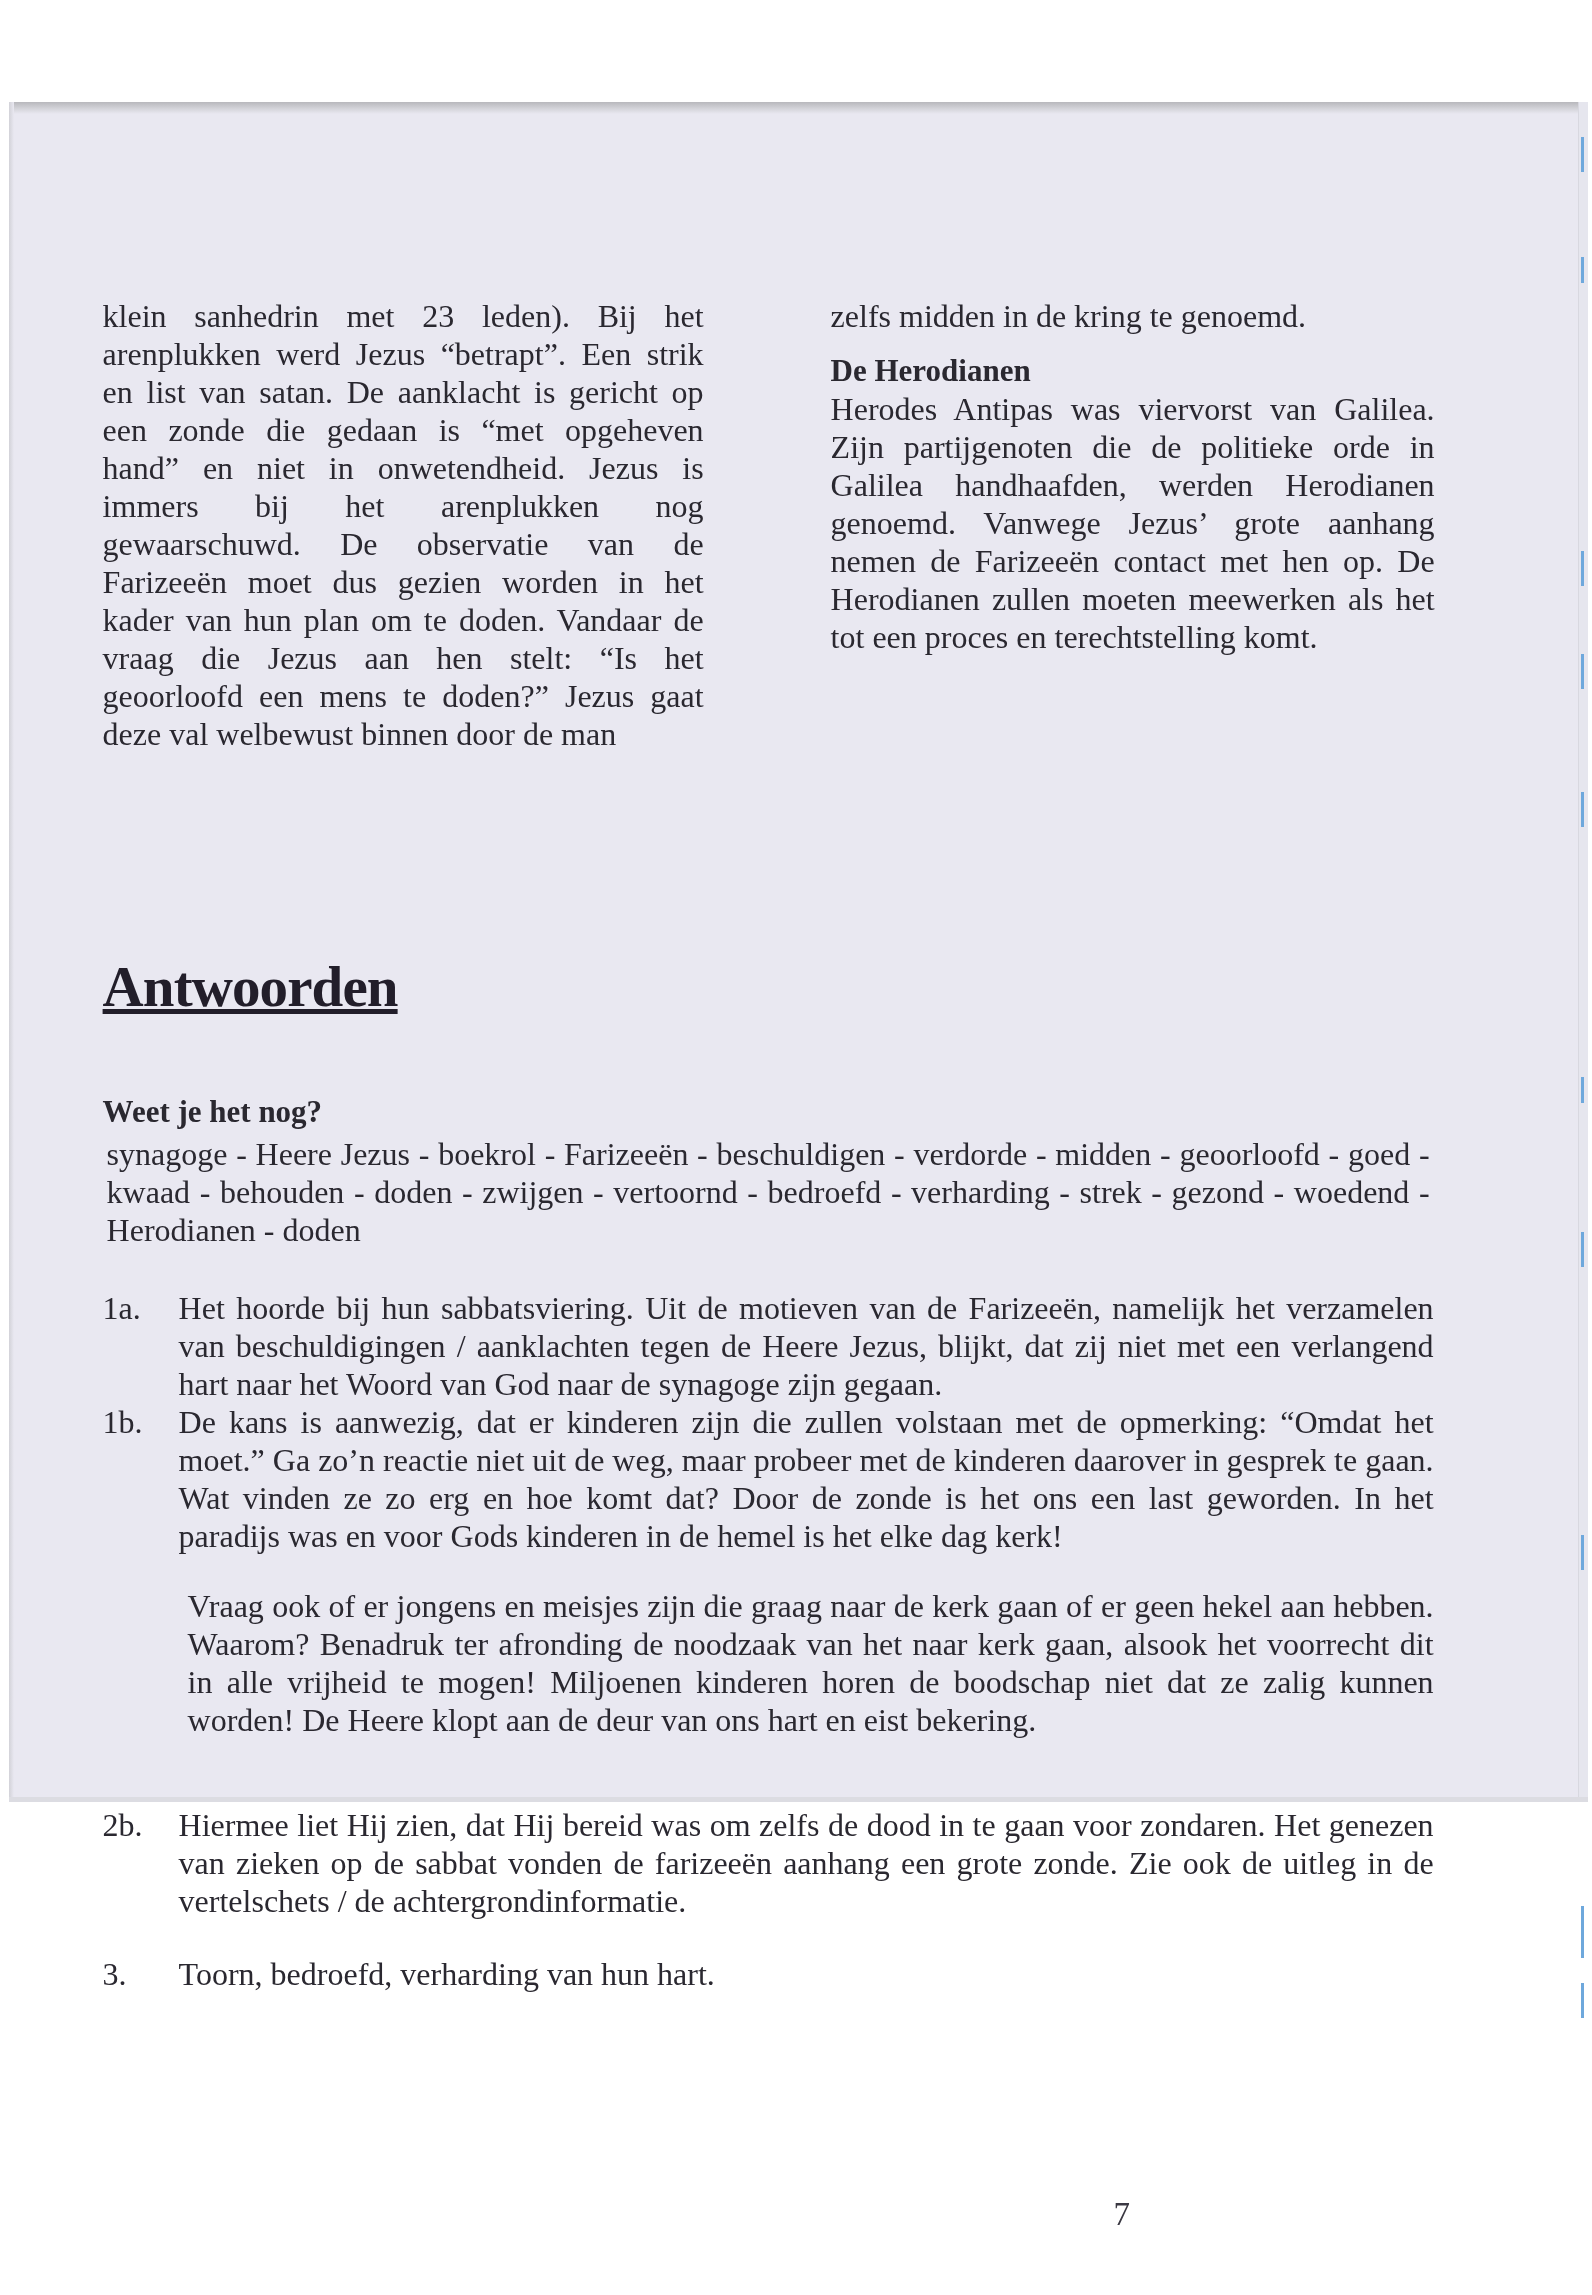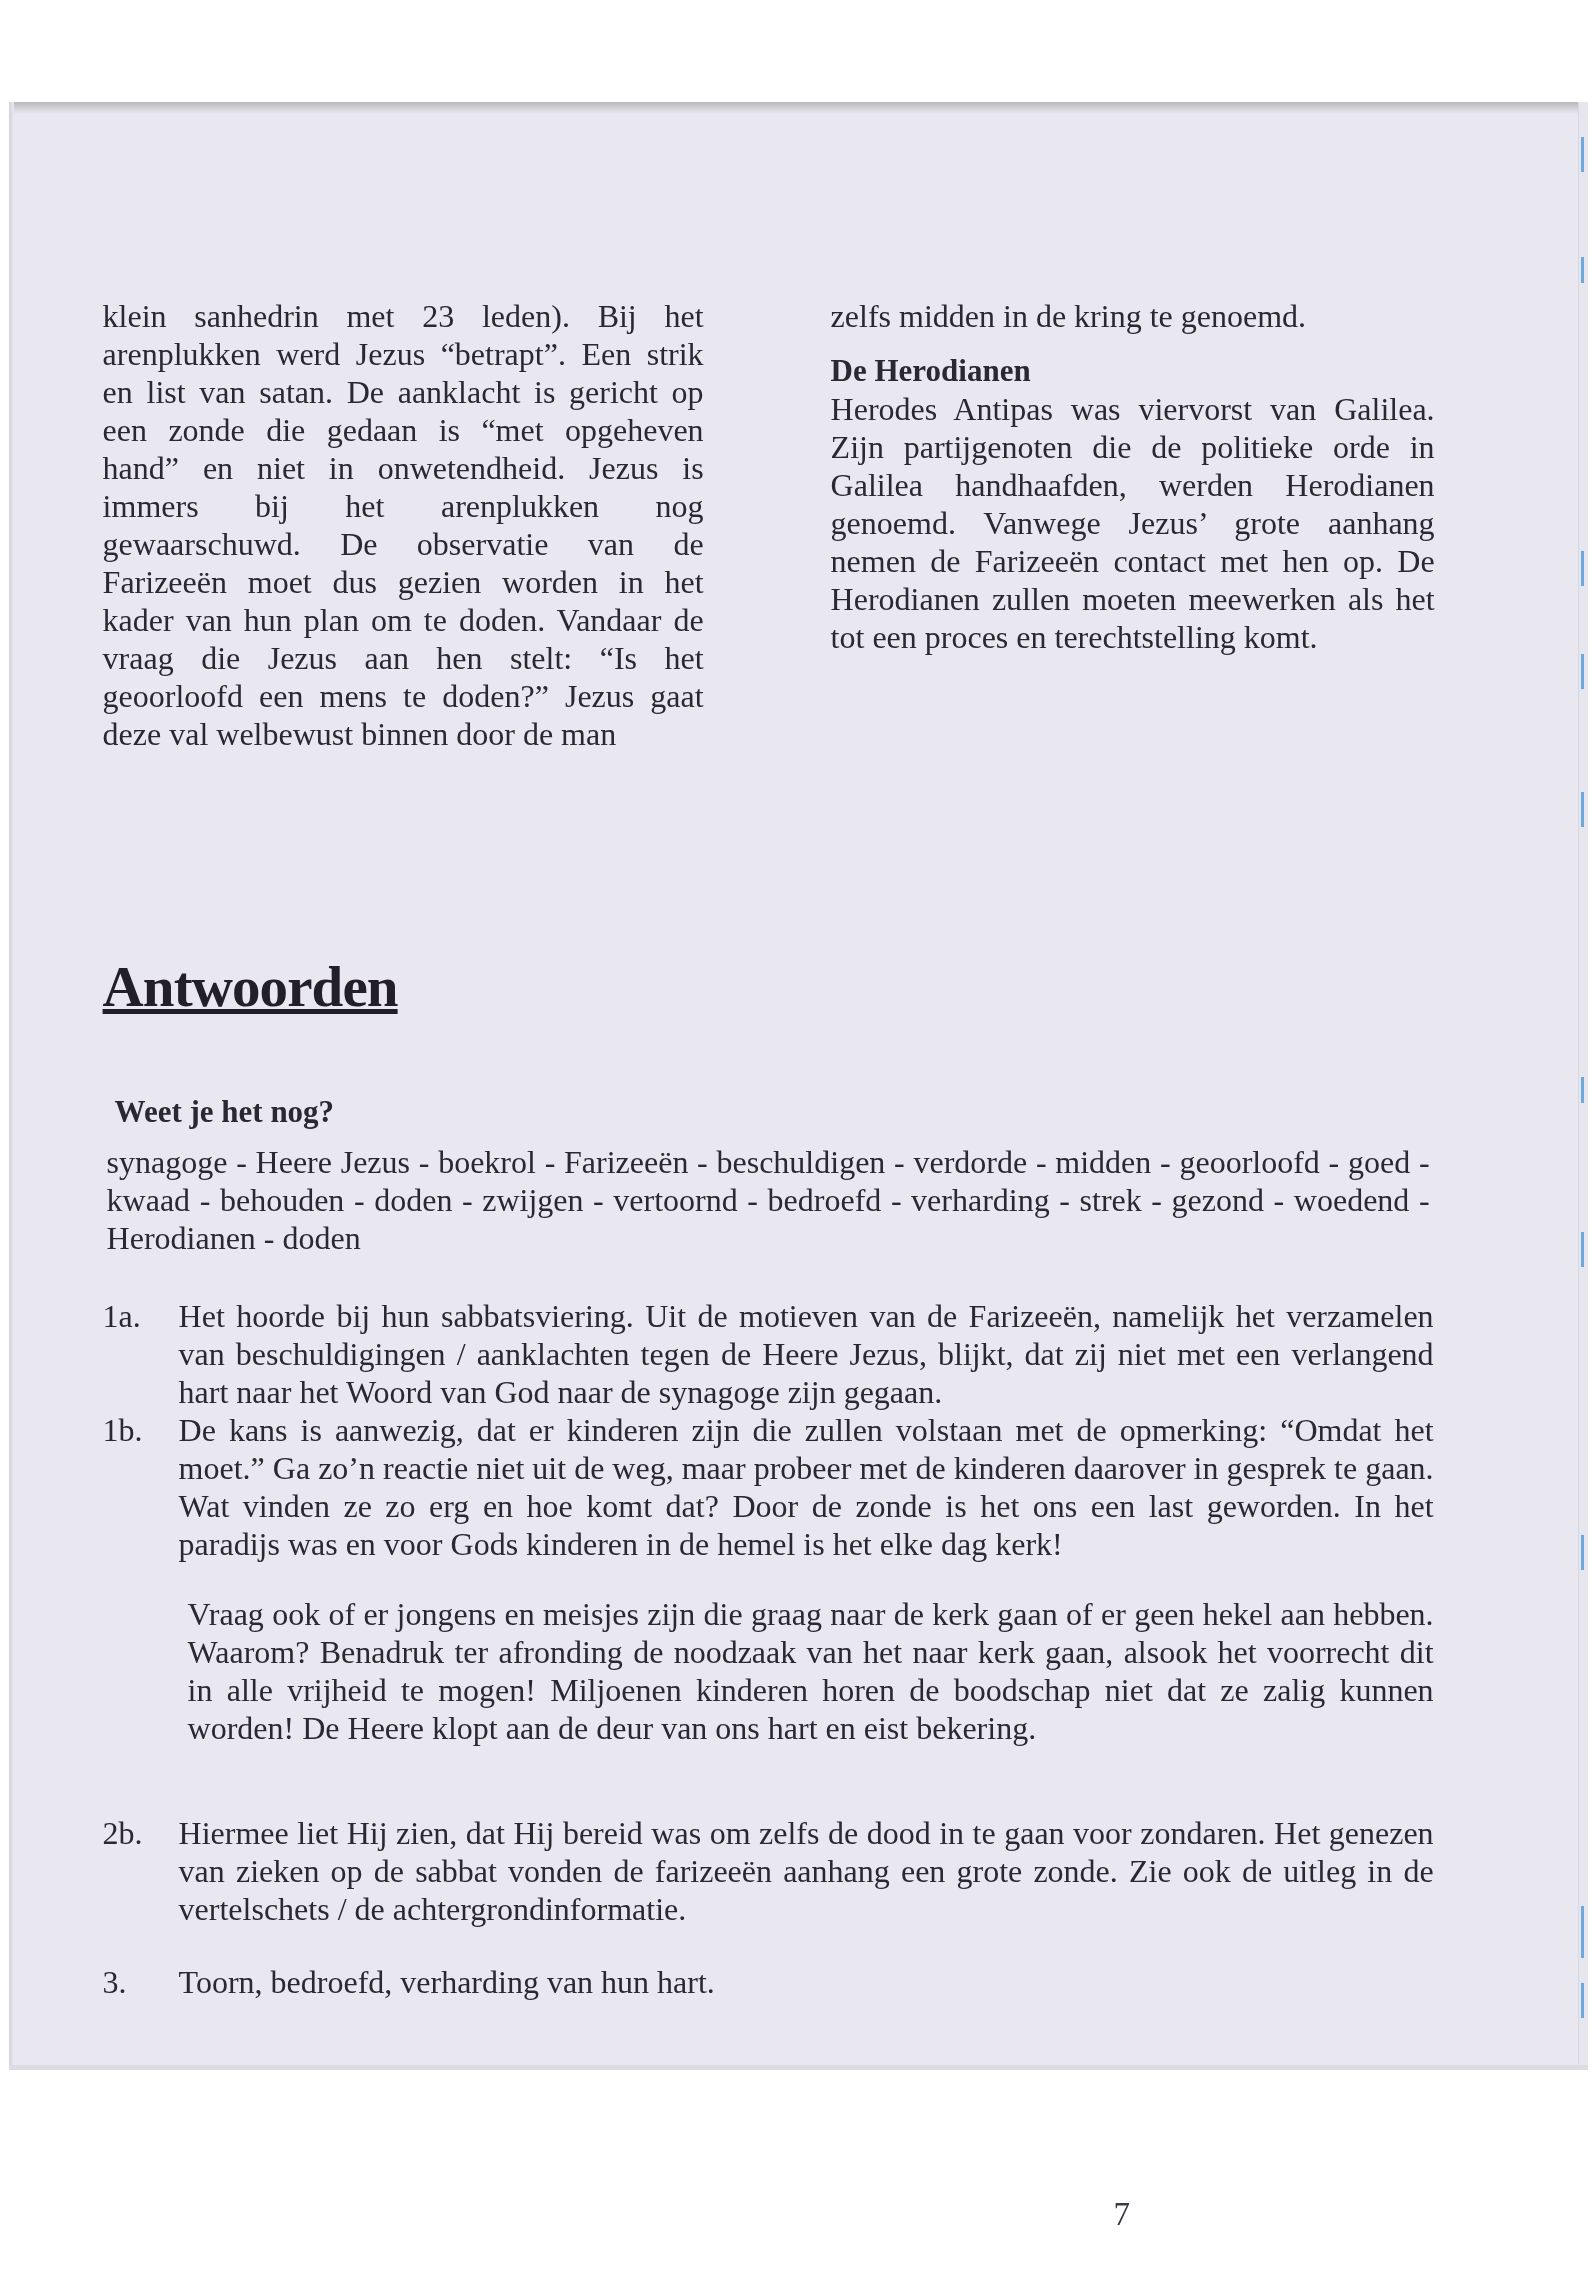--- a/index.html
+++ b/index.html
@@ -1,21 +1,21 @@
 <!DOCTYPE html>
 <html style="font-size:14px"><head>
 <meta charset="utf-8">
 <style>
   html, body { margin: 0; padding: 0; }
   body {
     width: 1592px; height: 2295px; background: #ffffff; position: relative; overflow: hidden;
     font-family: "Liberation Serif", "DejaVu Serif", serif; color: #2a2830;
   }
   .page {
-    position: absolute; left: 8.6px; top: 102px; width: 1579px; height: 1968px;
+    position: absolute; left: 8.6px; top: 102px; width: 1579px; height: 1700px;
     background: #e9e8f1;
   }
   .page-topband {
     position: absolute; left: 0; top: 0; width: 100%; height: 12px;
     background: linear-gradient(to bottom, #b8b8bc, #d6d6dc 60%, #e9e8f1);
   }
   .page-leftedge {
     position: absolute; left: 0; top: 0; width: 5.2px; height: 100%;
     background: linear-gradient(to right, #d2d2d8, #e9e8f1);
   }
@@ -25,21 +25,21 @@
   }
   .edge-mark { position: absolute; right: 3.5px; width: 3.5px; background: #6ea8dc; }
   .page-bottom {
     position: absolute; left: 0; bottom: 0; width: 100%; height: 5.2px; background: #dcdce2;
   }
 
   .col { position: absolute; font-size: 32px; line-height: 38px; text-align: justify; }
   .col1 { left: 94px; top: 195px; width: 601px; }
   .col2 { left: 822px; top: 195px; width: 604px; }
   .col p { margin: 0; }
-  .subhead { font-weight: bold; margin: 12px; font-size: 31px; line-height: 38px; }
+  .subhead { font-weight: bold; margin: 0; font-size: 31px; line-height: 38px; }
   .gap { height: 17.3px; }
 
   .section-title {
     position: absolute; left: 94px; top: 846px; font-size: 57px; font-weight: bold;
     letter-spacing: -0.9px; color: #221e2a; margin: 0; line-height: 78px; text-decoration: underline;
   }
   .answers { position: absolute; left: 94px; top: 991px; width: 1331px; font-size: 32px; line-height: 38px; }
   .answers .subhead { margin-top: 0; }
   .wordlist { margin: 4px; text-align: justify; }
   .block-gap { height: 36px; }

